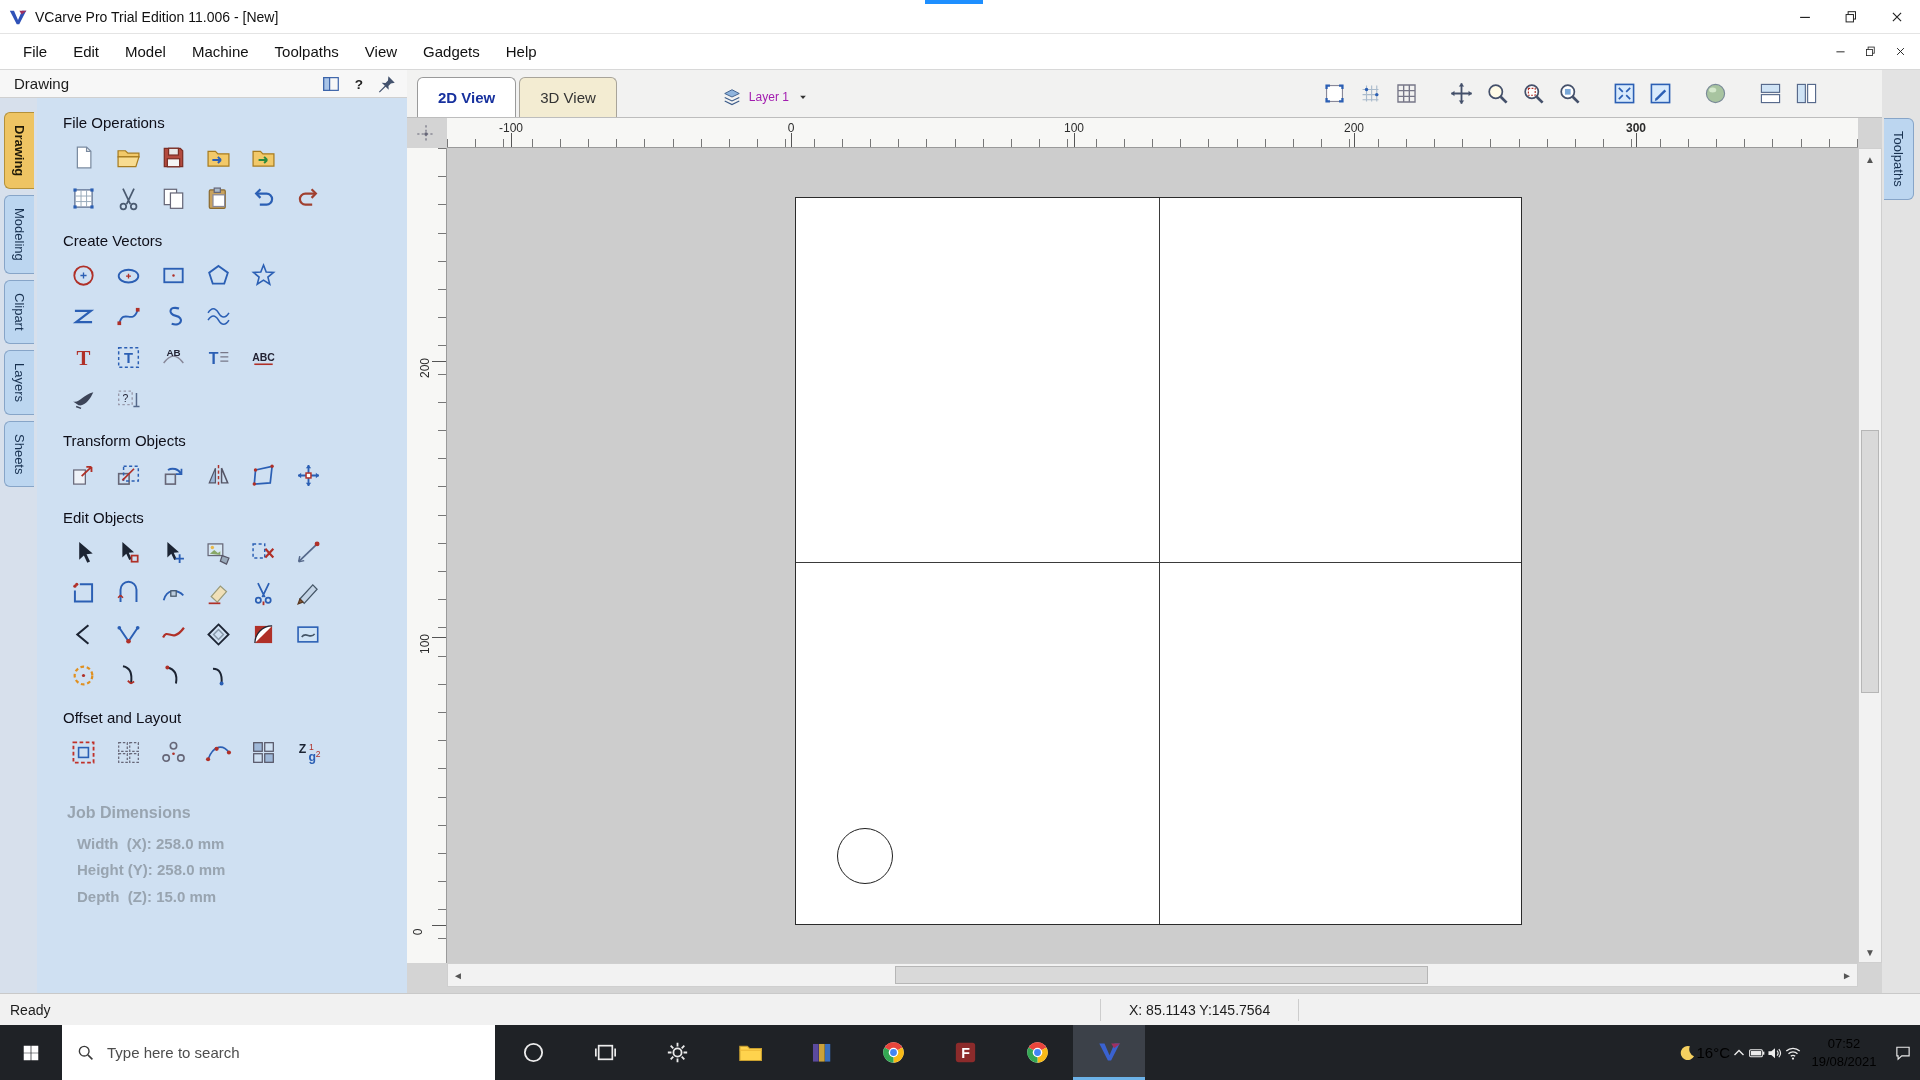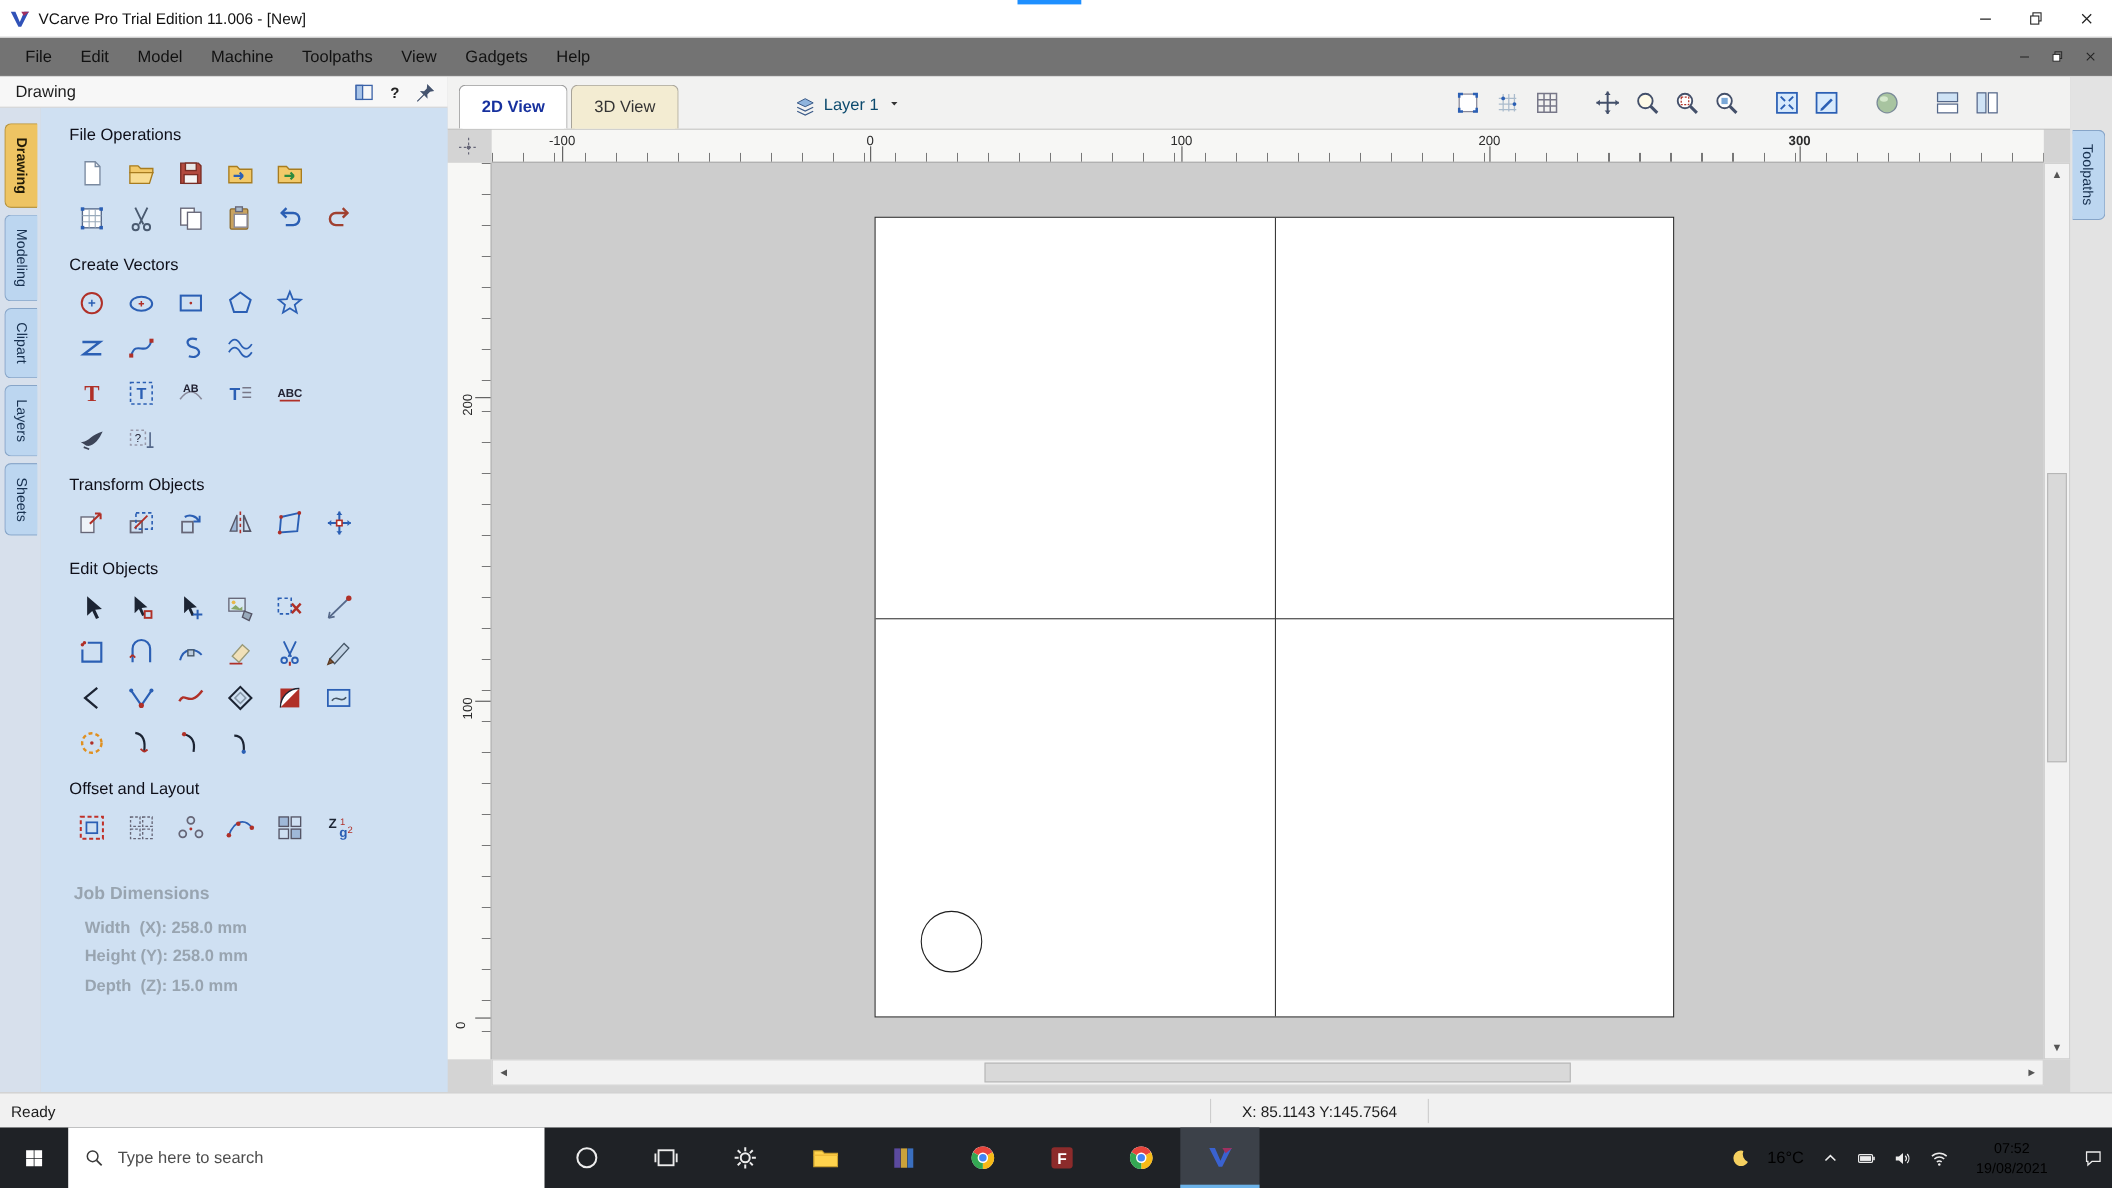--- a/index.html
+++ b/index.html
@@ -12,21 +12,21 @@
   .titlebar{position:absolute;top:0;left:0;right:0;height:34px;background:#fff;display:flex;align-items:center;border-bottom:1px solid #e4e4e4;z-index:30}
   .app-logo{width:20px;height:20px;margin:0 7px 0 8px}
   .app-logo svg{width:20px;height:20px}
   .title-text{font-size:14px;color:#111}
   .blue-strip{position:absolute;left:925px;top:0;width:58px;height:4px;background:#1e8fff}
   .winbtns{margin-left:auto;display:flex;height:100%}
   .wbtn{width:46px;height:100%;display:flex;align-items:center;justify-content:center}
   .wbtn svg{width:18px;height:18px}
 
   
-  .menubar{position:absolute;top:34px;left:0;right:0;height:36px;background:#737373;display:flex;align-items:center;border-bottom:1px solid #d8d8d8;z-index:29}
+  .menubar{position:absolute;top:34px;left:0;right:0;height:36px;background:#ffffff;display:flex;align-items:center;border-bottom:1px solid #d8d8d8;z-index:29}
   .menu-items{display:flex;align-items:center;padding-left:10px;height:100%}
   .menu-item{font-size:15px;color:#111;padding:0 13px;height:100%;display:flex;align-items:center}
   .mdibtns{margin-left:auto;display:flex;align-items:center;padding-right:6px;gap:2px}
   .mdibtn{width:28px;height:26px;display:flex;align-items:center;justify-content:center}
   .mdibtn svg{width:15px;height:15px}
 
   
   .main{position:absolute;top:70px;left:0;right:0;height:923px;background:#d4d4d4}
   .panelhead{position:absolute;left:0;top:0;width:407px;height:28px;background:#f7f7f7;border-bottom:1px solid #d0d0d0;display:flex;align-items:center}
   .panel-title{font-size:15px;color:#1c1c1c;padding-left:14px}
@@ -45,21 +45,21 @@
   .icell svg{width:27px;height:27px}
   .jobdims{margin:28px 0 0 30px}
   .jd-title{font-size:16px;font-weight:bold;color:#98a4b0;margin-bottom:9px}
   .jd-line{font-size:15px;font-weight:bold;color:#98a4b0;line-height:1.75;padding-left:10px;white-space:pre}
 
   
   .viewbar{position:absolute;left:407px;top:0;right:38px;height:48px;background:#f2f2f1;border-bottom:1px solid #bdbdbd;display:flex;align-items:flex-end}
   .vtabs2d{display:flex;gap:3px;padding-left:10px}
   .vtab2d{height:40px;padding:0 20px;border:1px solid #a8a49a;border-bottom:none;border-radius:6px 6px 0 0;background:#f3ecd2;font-size:15px;color:#333;display:flex;align-items:center}
   .vtab2d.active{background:#fff;color:#17319e;font-weight:bold;border-color:#9a9a9a}
-  .layer-sel{display:flex;align-items:flex-start;gap:7px;margin-left:105px;margin-bottom:10px;font-size:15px;color:#0c4a6e}
+  .layer-sel{display:flex;align-items:center;gap:7px;margin-left:105px;margin-bottom:10px;font-size:12px;color:#a21caf}
   .layer-sel svg{width:20px;height:20px}
   .layer-sel .caret svg{width:14px;height:14px}
   .topTools{margin-left:auto;margin-right:60px;display:flex;align-items:center;margin-bottom:8px}
   .tgroup{display:flex;gap:5px;margin-left:24px}
   .tbtn{width:31px;height:31px;display:flex;align-items:center;justify-content:center;border-radius:3px}
   .tbtn svg{width:25px;height:25px}
 
   
   .corner-origin{position:absolute;left:412px;top:50px;width:28px;height:28px;display:flex;align-items:center;justify-content:center}
   .corner-origin svg{width:24px;height:24px}
@@ -105,21 +105,21 @@
   .taskbar{position:absolute;top:1025px;left:0;right:0;height:55px;background:#1f2226;display:flex;align-items:stretch;z-index:40}
   .tb-start{width:62px;display:flex;align-items:center;justify-content:center}
   .tb-start svg{width:20px;height:20px}
   .tb-search{width:433px;background:#fff;display:flex;align-items:center;gap:12px;padding-left:14px}
   .tb-search svg{width:19px;height:19px}
   .tb-search-text{font-size:15px;color:#4d4d4d}
   .tb-apps{display:flex;align-items:stretch;margin-left:2px}
   .tb-app{width:72px;display:flex;align-items:center;justify-content:center}
   .tb-app svg{width:25px;height:25px}
   .tb-app.active{background:#3c4149;border-bottom:3px solid #6cb2e8}
-  .tb-tray{margin-left:auto;display:flex;align-items:center;gap:15px;padding-right:8px;color:#ececec}
+  .tb-tray{margin-left:auto;display:flex;align-items:center;padding-right:8px;color:#ececec}
   .tray-ic svg{width:18px;height:18px}
   .tray-temp{font-size:15px}
   .tray-clock{font-size:13px;text-align:center;line-height:1.35;min-width:84px}
   .tray-ic.notif{margin-left:8px}
 </style>
 </head>
 <body>
 
 <div class="titlebar">
   <span class="app-logo">

